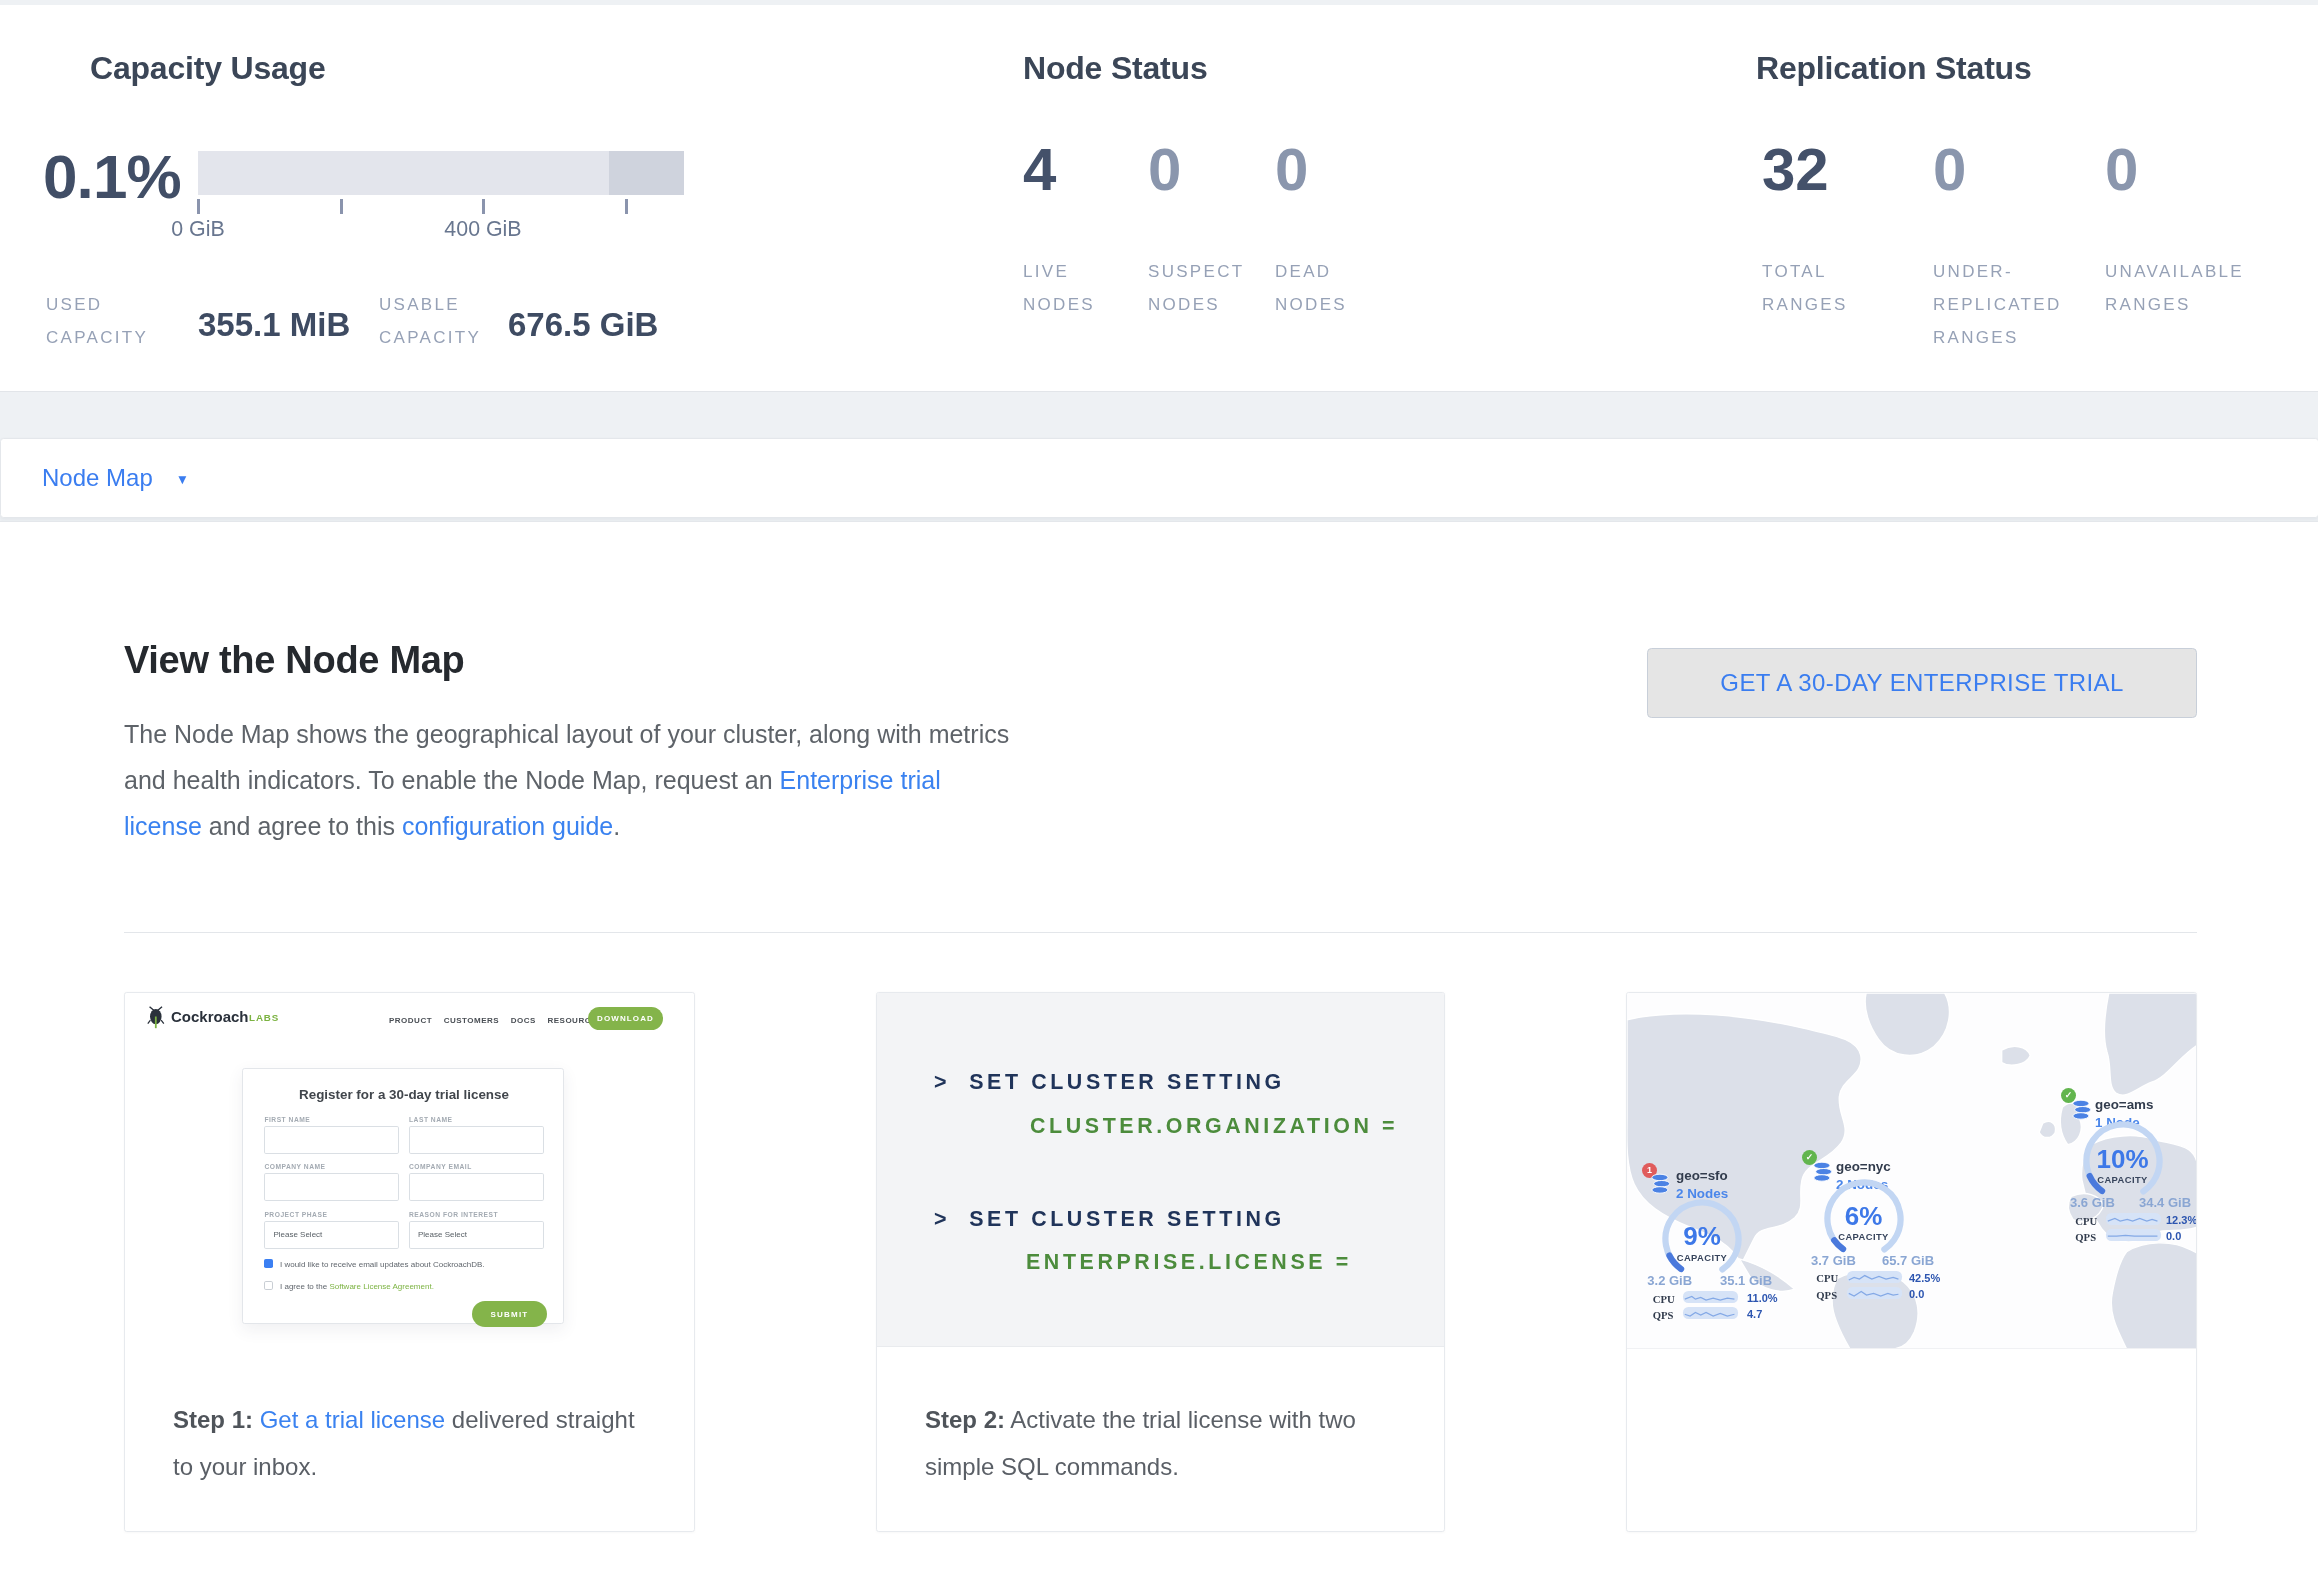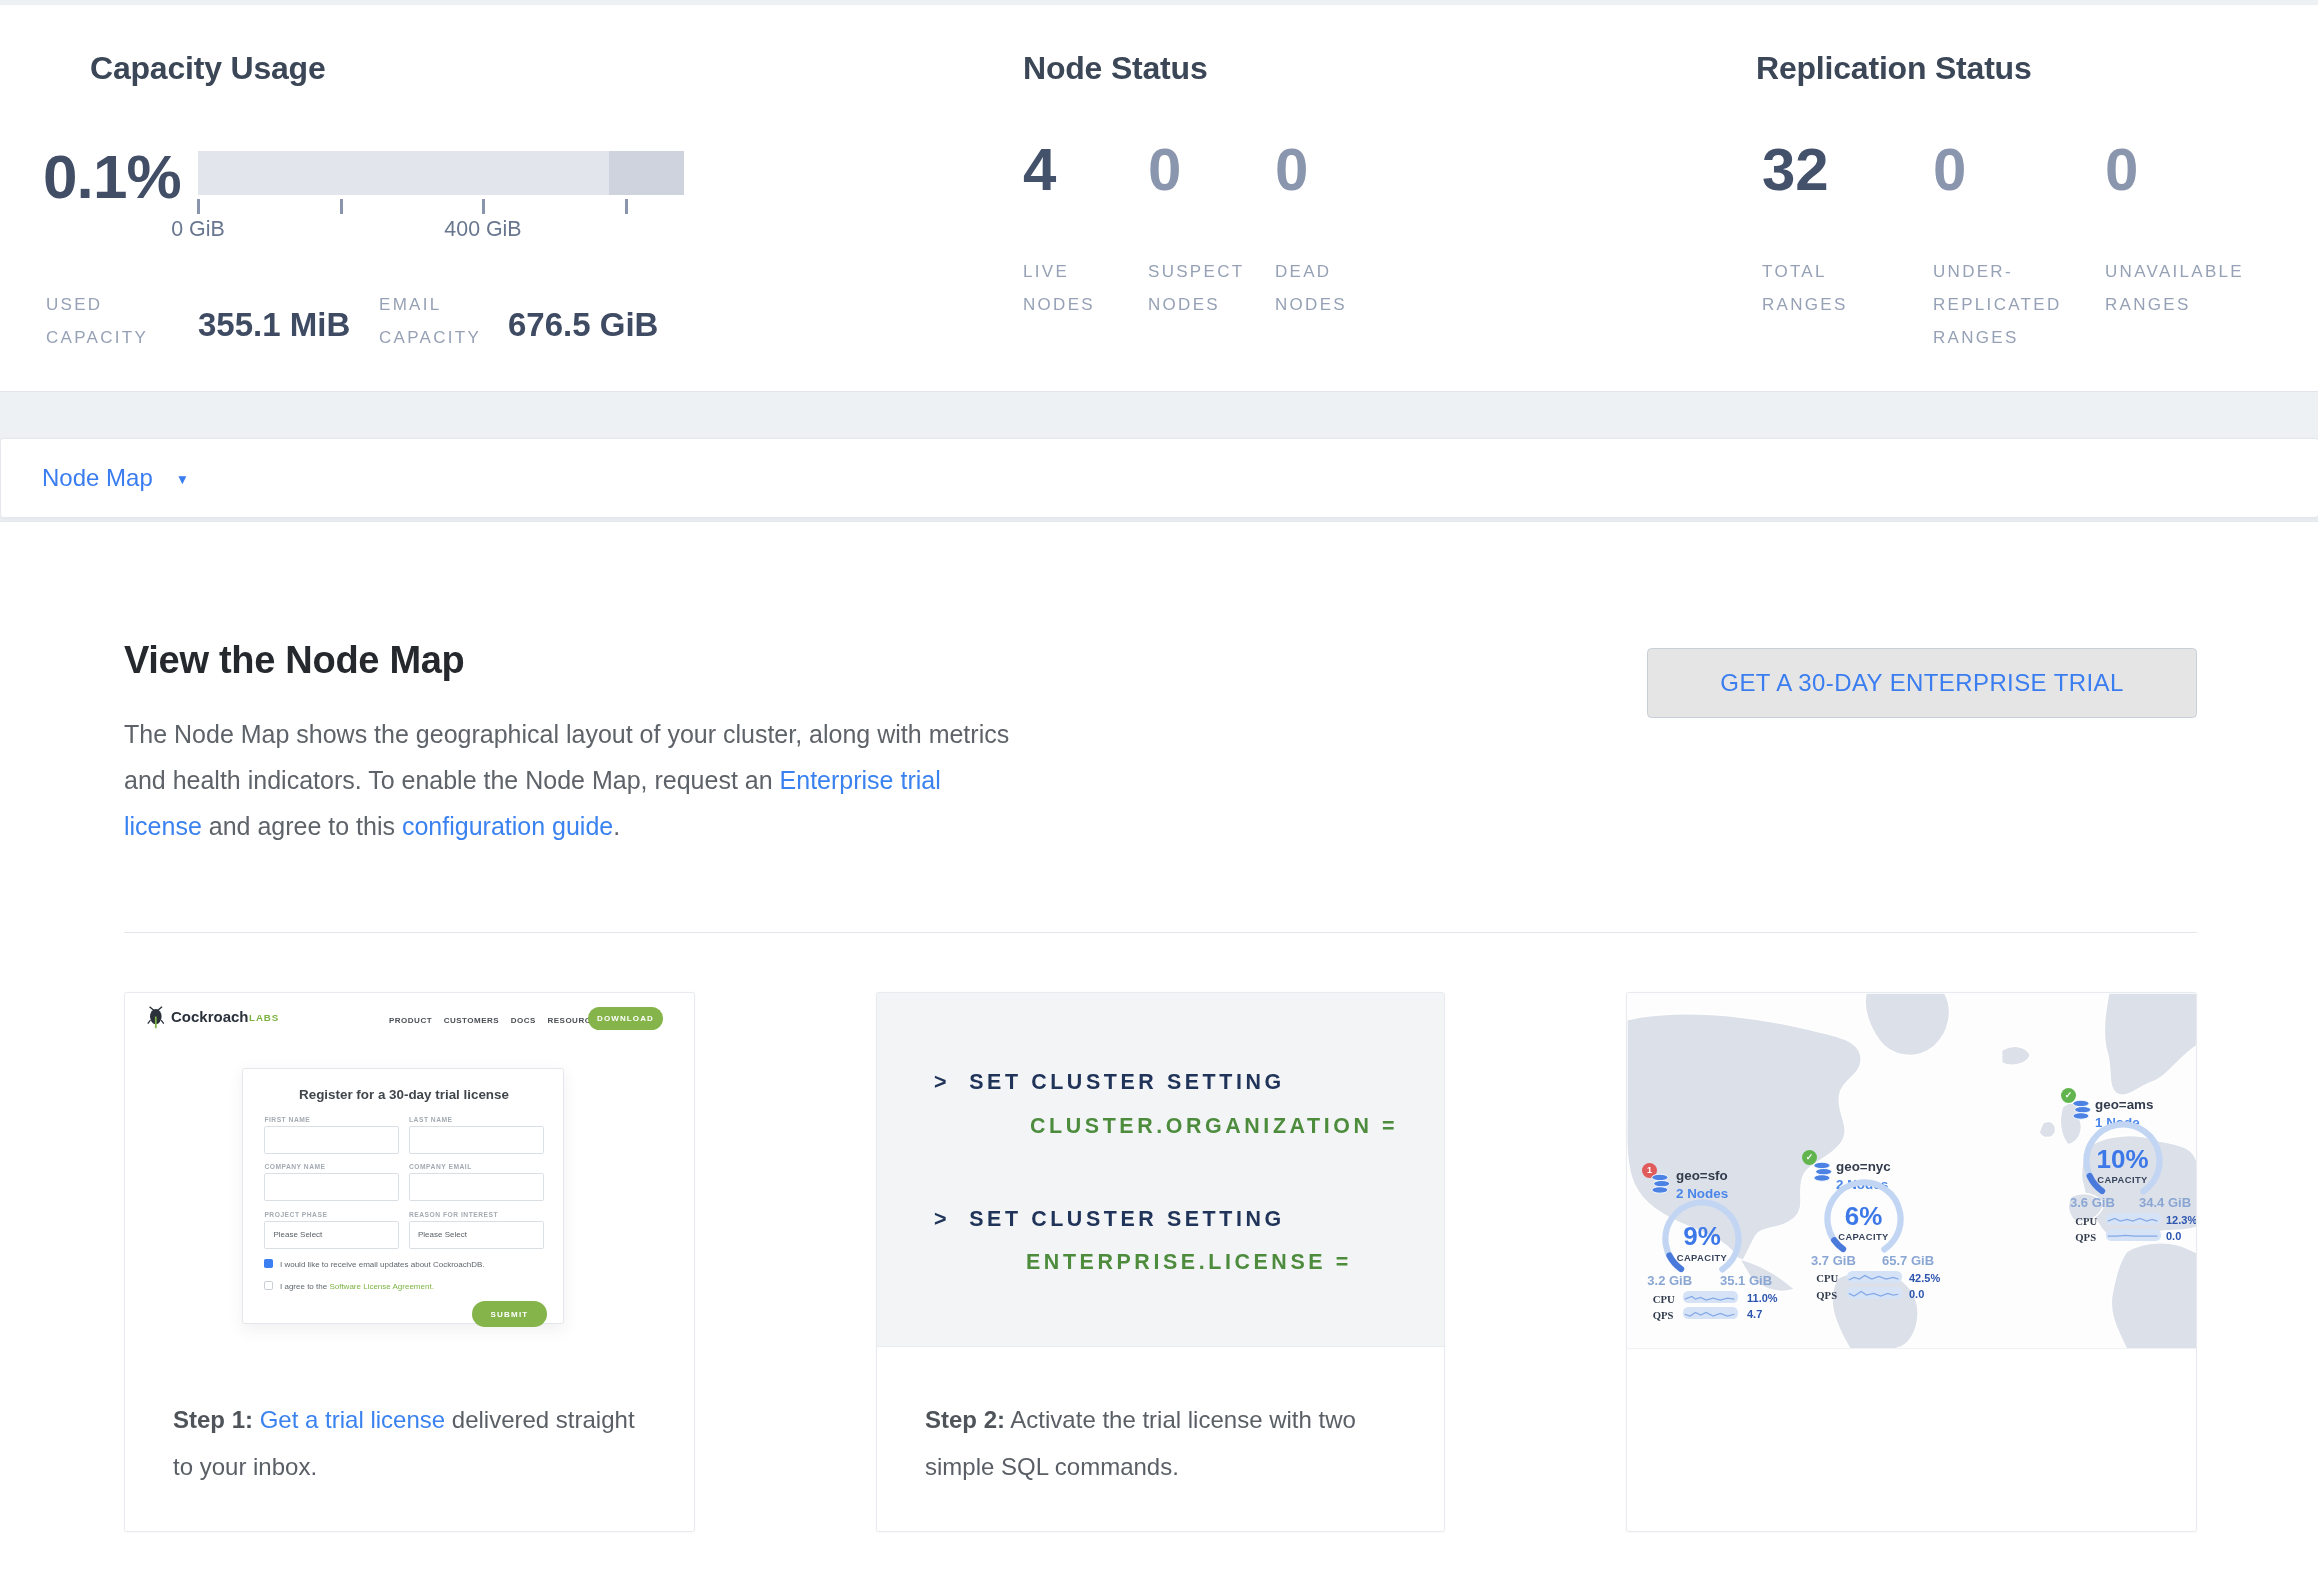--- a/index.html
+++ b/index.html
@@ -111,21 +111,21 @@
     <div class="abs tick" style="left:625px;"></div>
     <div class="abs tick-label" style="left:198px;">0 GiB</div>
     <div class="abs tick-label" style="left:483px;">400 GiB</div>
 
     <div class="abs stat-label" style="left:46px;top:283px;">
       <div>USED</div>
       <div>CAPACITY</div>
     </div>
     <div class="abs stat-value" style="left:198px;top:301px;">355.1 MiB</div>
     <div class="abs stat-label" style="left:379px;top:283px;">
-      <div>EMAIL</div>
+      <div>USABLE</div>
       <div>CAPACITY</div>
     </div>
     <div class="abs stat-value" style="left:508px;top:301px;">676.5 GiB</div>
 
     <h2 class="abs sec-title" style="left:1023px;top:45px;">Node Status</h2>
     <div class="abs bignum num-dark" style="left:1023px;top:135px;">4</div>
     <div class="abs bignum num-muted" style="left:1148px;top:135px;">0</div>
     <div class="abs bignum num-muted" style="left:1275px;top:135px;">0</div>
     <div class="abs stat-label" style="left:1023px;top:250px;">
       <div></div>

